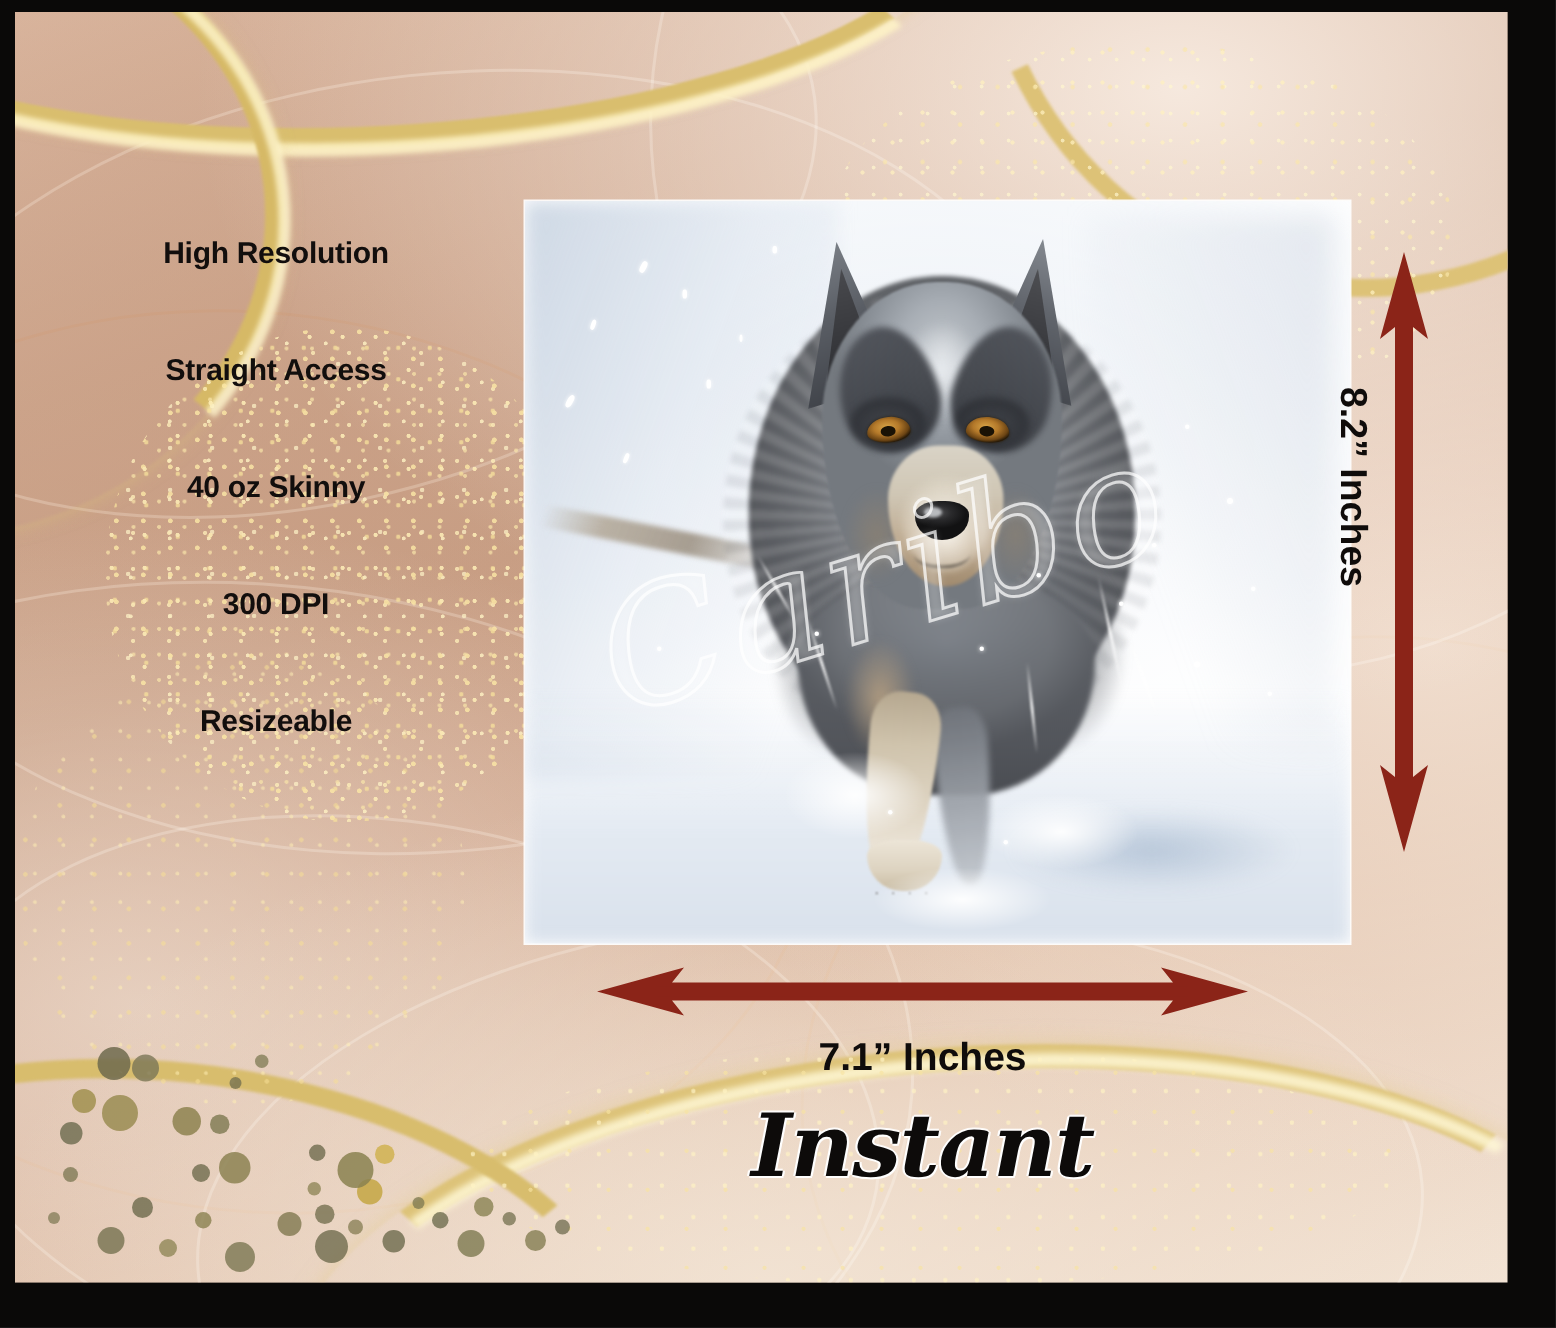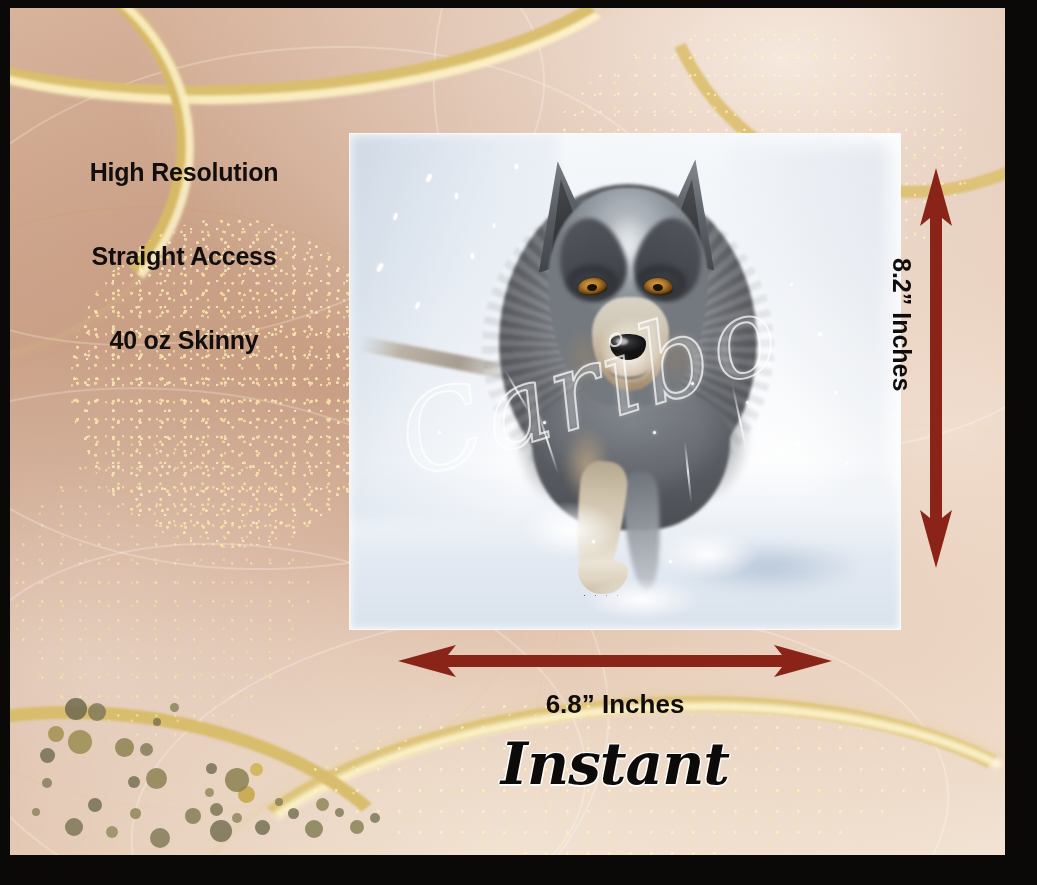--- a/index.html
+++ b/index.html
@@ -71,21 +71,21 @@
 
   
   #features{
     position:absolute;
     left:14px; top:150px;
     width:320px;
     z-index:40;
   }
   .feature{
     text-align:center;
-    font-size:25px;
+    font-size:20px;
     font-weight:bold;
     color:#120e0d;
     letter-spacing:-0.2px;
     margin-bottom:55px;
     white-space:nowrap;
   }
 
   
   #product-image{
     position:absolute;
@@ -570,20 +570,22 @@
     <div class="bubble" style="left:360px;top:805px;width:10px;height:10px;background:#6e6b4d;opacity:.75;"></div>
     <div class="bubble" style="left:140px;top:820px;width:20px;height:20px;background:#79754f;opacity:.78;"></div>
     <div class="bubble" style="left:96px;top:818px;width:12px;height:12px;background:#8b8352;opacity:.75;"></div>
     <div class="bubble" style="left:22px;top:800px;width:8px;height:8px;background:#7a7650;opacity:.7;"></div>
 
 
     <div id="features">
       <div class="feature">High Resolution</div>
       <div class="feature">Straight Access</div>
       <div class="feature">40 oz Skinny</div>
+      <div class="feature">300 DPI</div>
+      <div class="feature">Resizeable</div>
     </div>
 
     <div id="product-image">
       <div class="snowbg"></div>
       <div class="snow-left"></div>
       <div class="snow-right"></div>
       <div class="snow-ground"></div>
       <div class="snow-ground2"></div>
       <div class="branch"></div>
 
@@ -671,18 +673,18 @@
       <rect x="16.5" y="40" width="7" height="320" fill="#8b2418"></rect>
     </svg>
 
     <div id="label-vertical">8.2” Inches</div>
 
     <svg id="arrow-horizontal" viewBox="0 0 434 40" preserveAspectRatio="none">
       <polygon points="0,20 58,4 50,14 384,14 376,4 434,20 376,36 384,26 50,26 58,36" fill="#8b2418"></polygon>
       <rect x="40" y="16.5" width="354" height="7" fill="#8b2418"></rect>
     </svg>
 
-    <div id="label-horizontal">6.8” Inches</div>
+    <div id="label-horizontal">7.1” Inches</div>
 
     <div id="script-word">Instant</div>
 
   </div>
 </div>
 
 </body></html>

